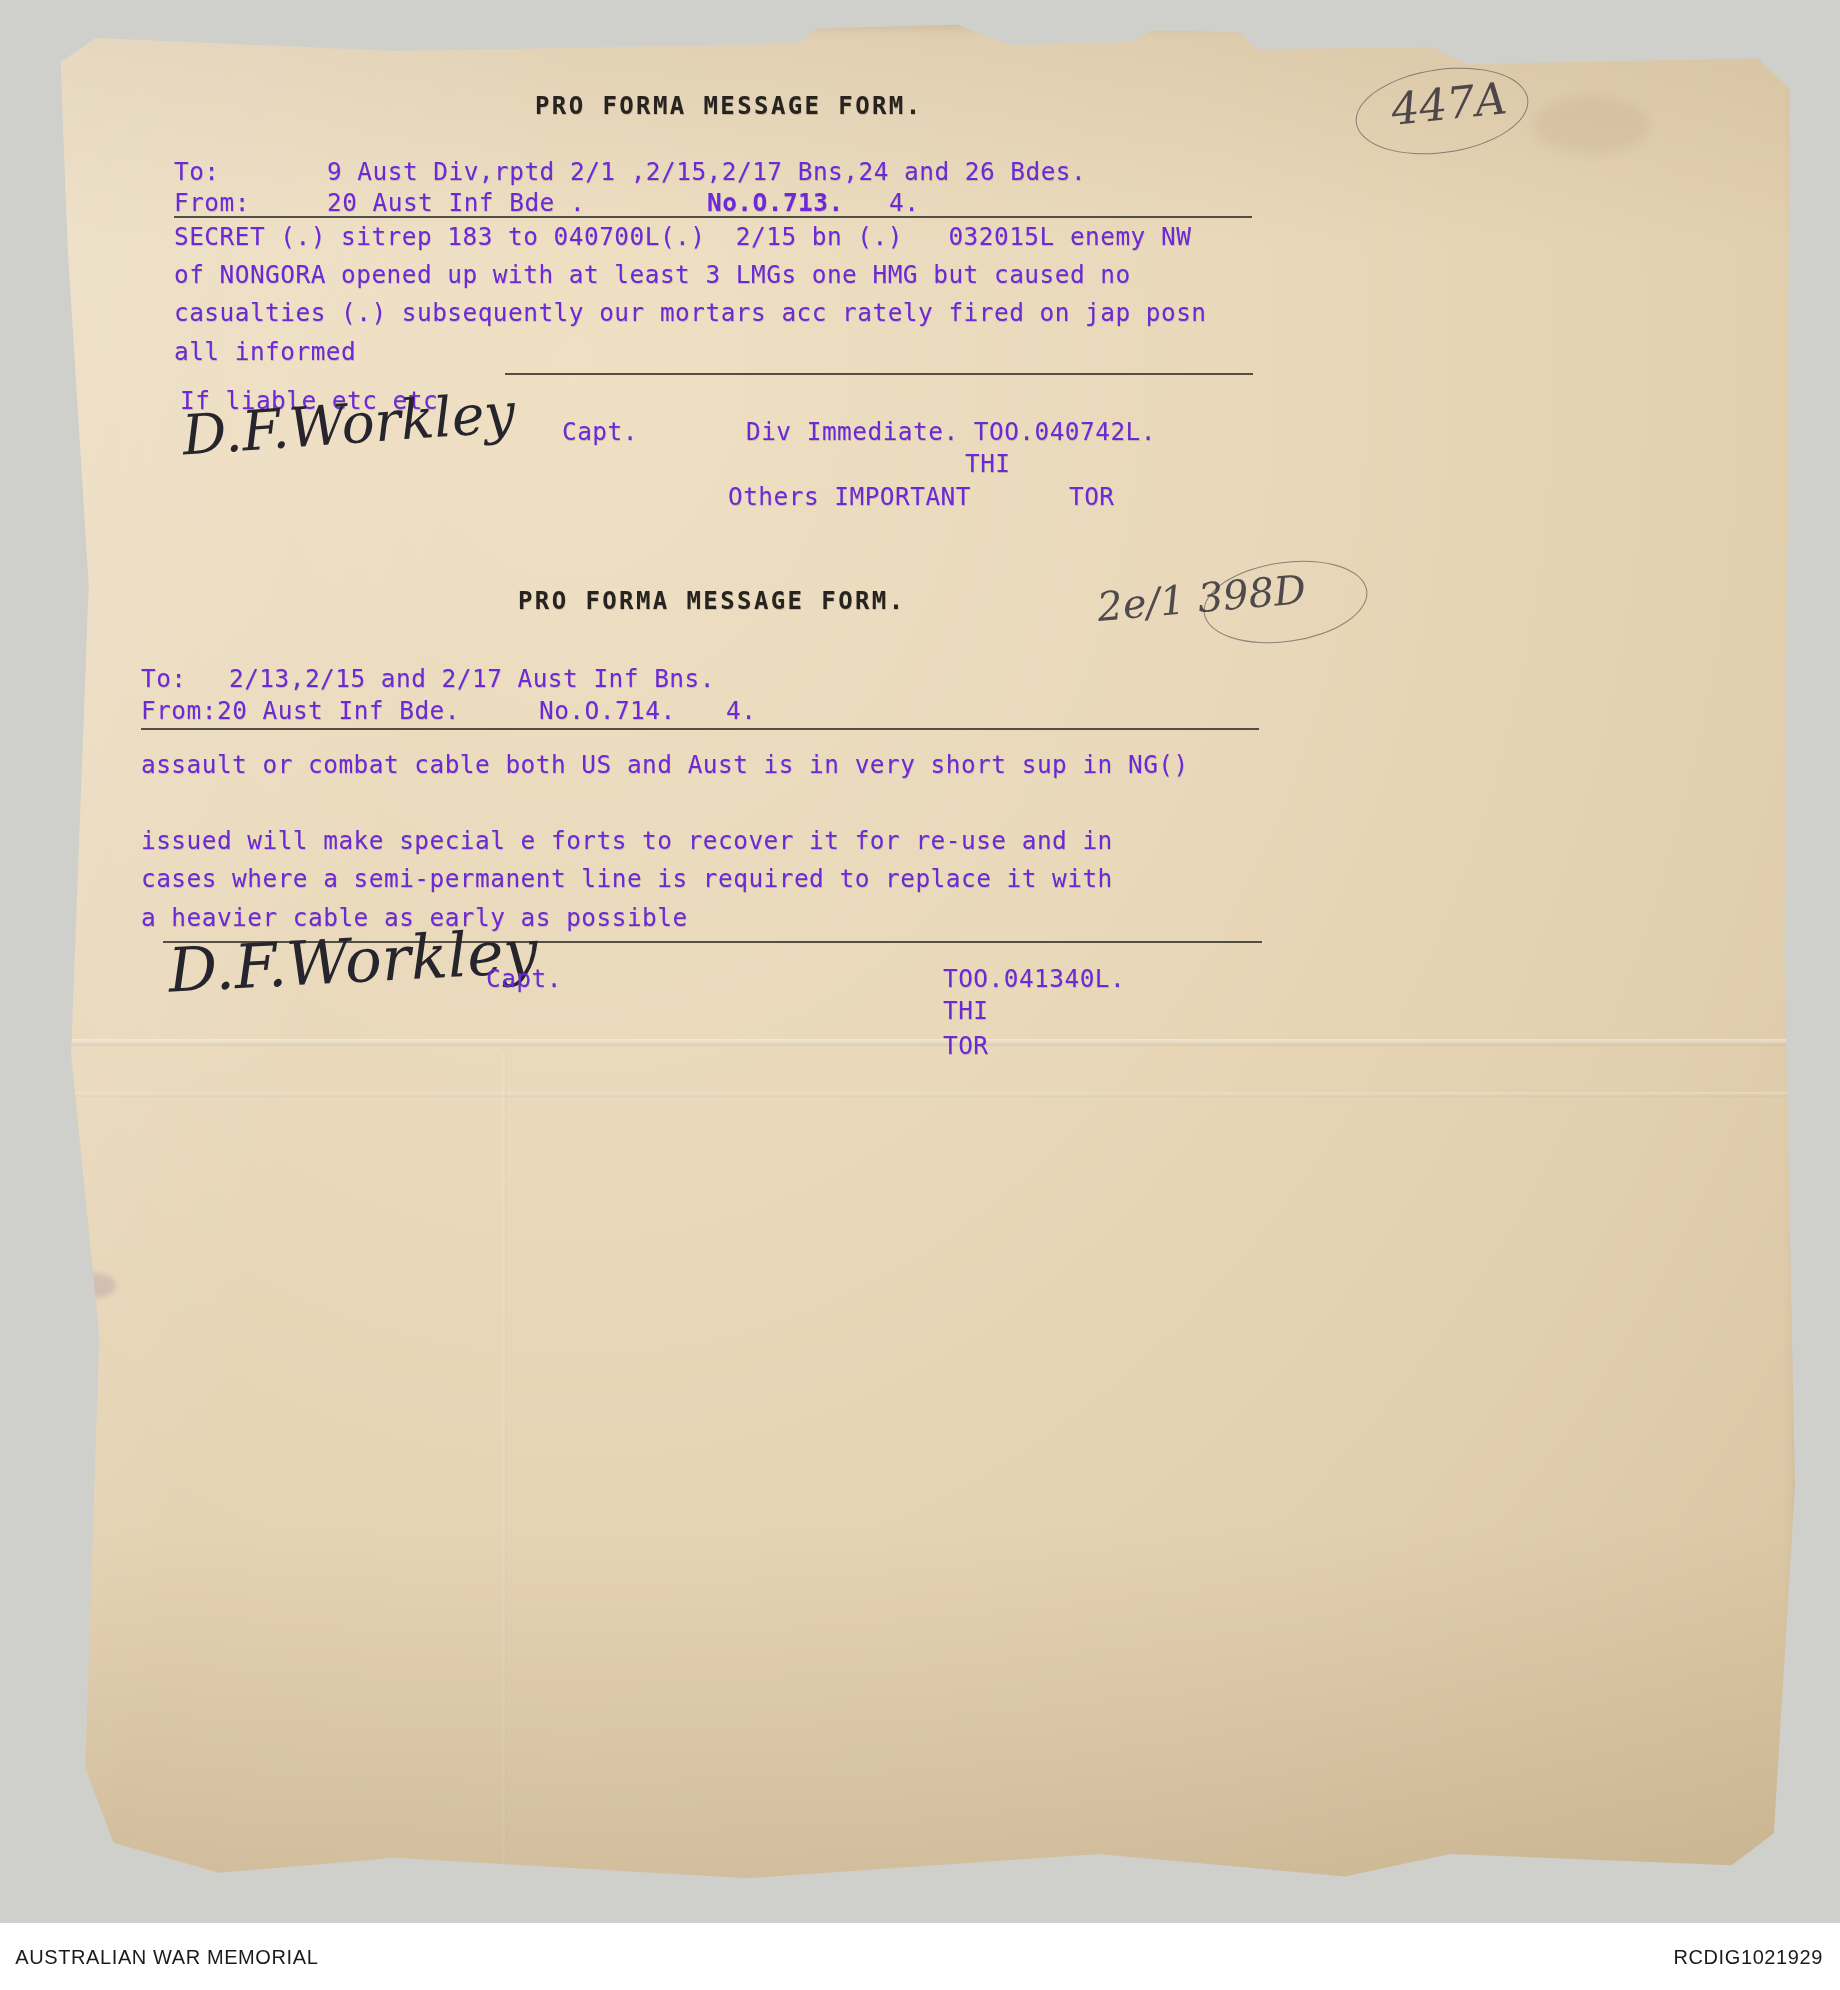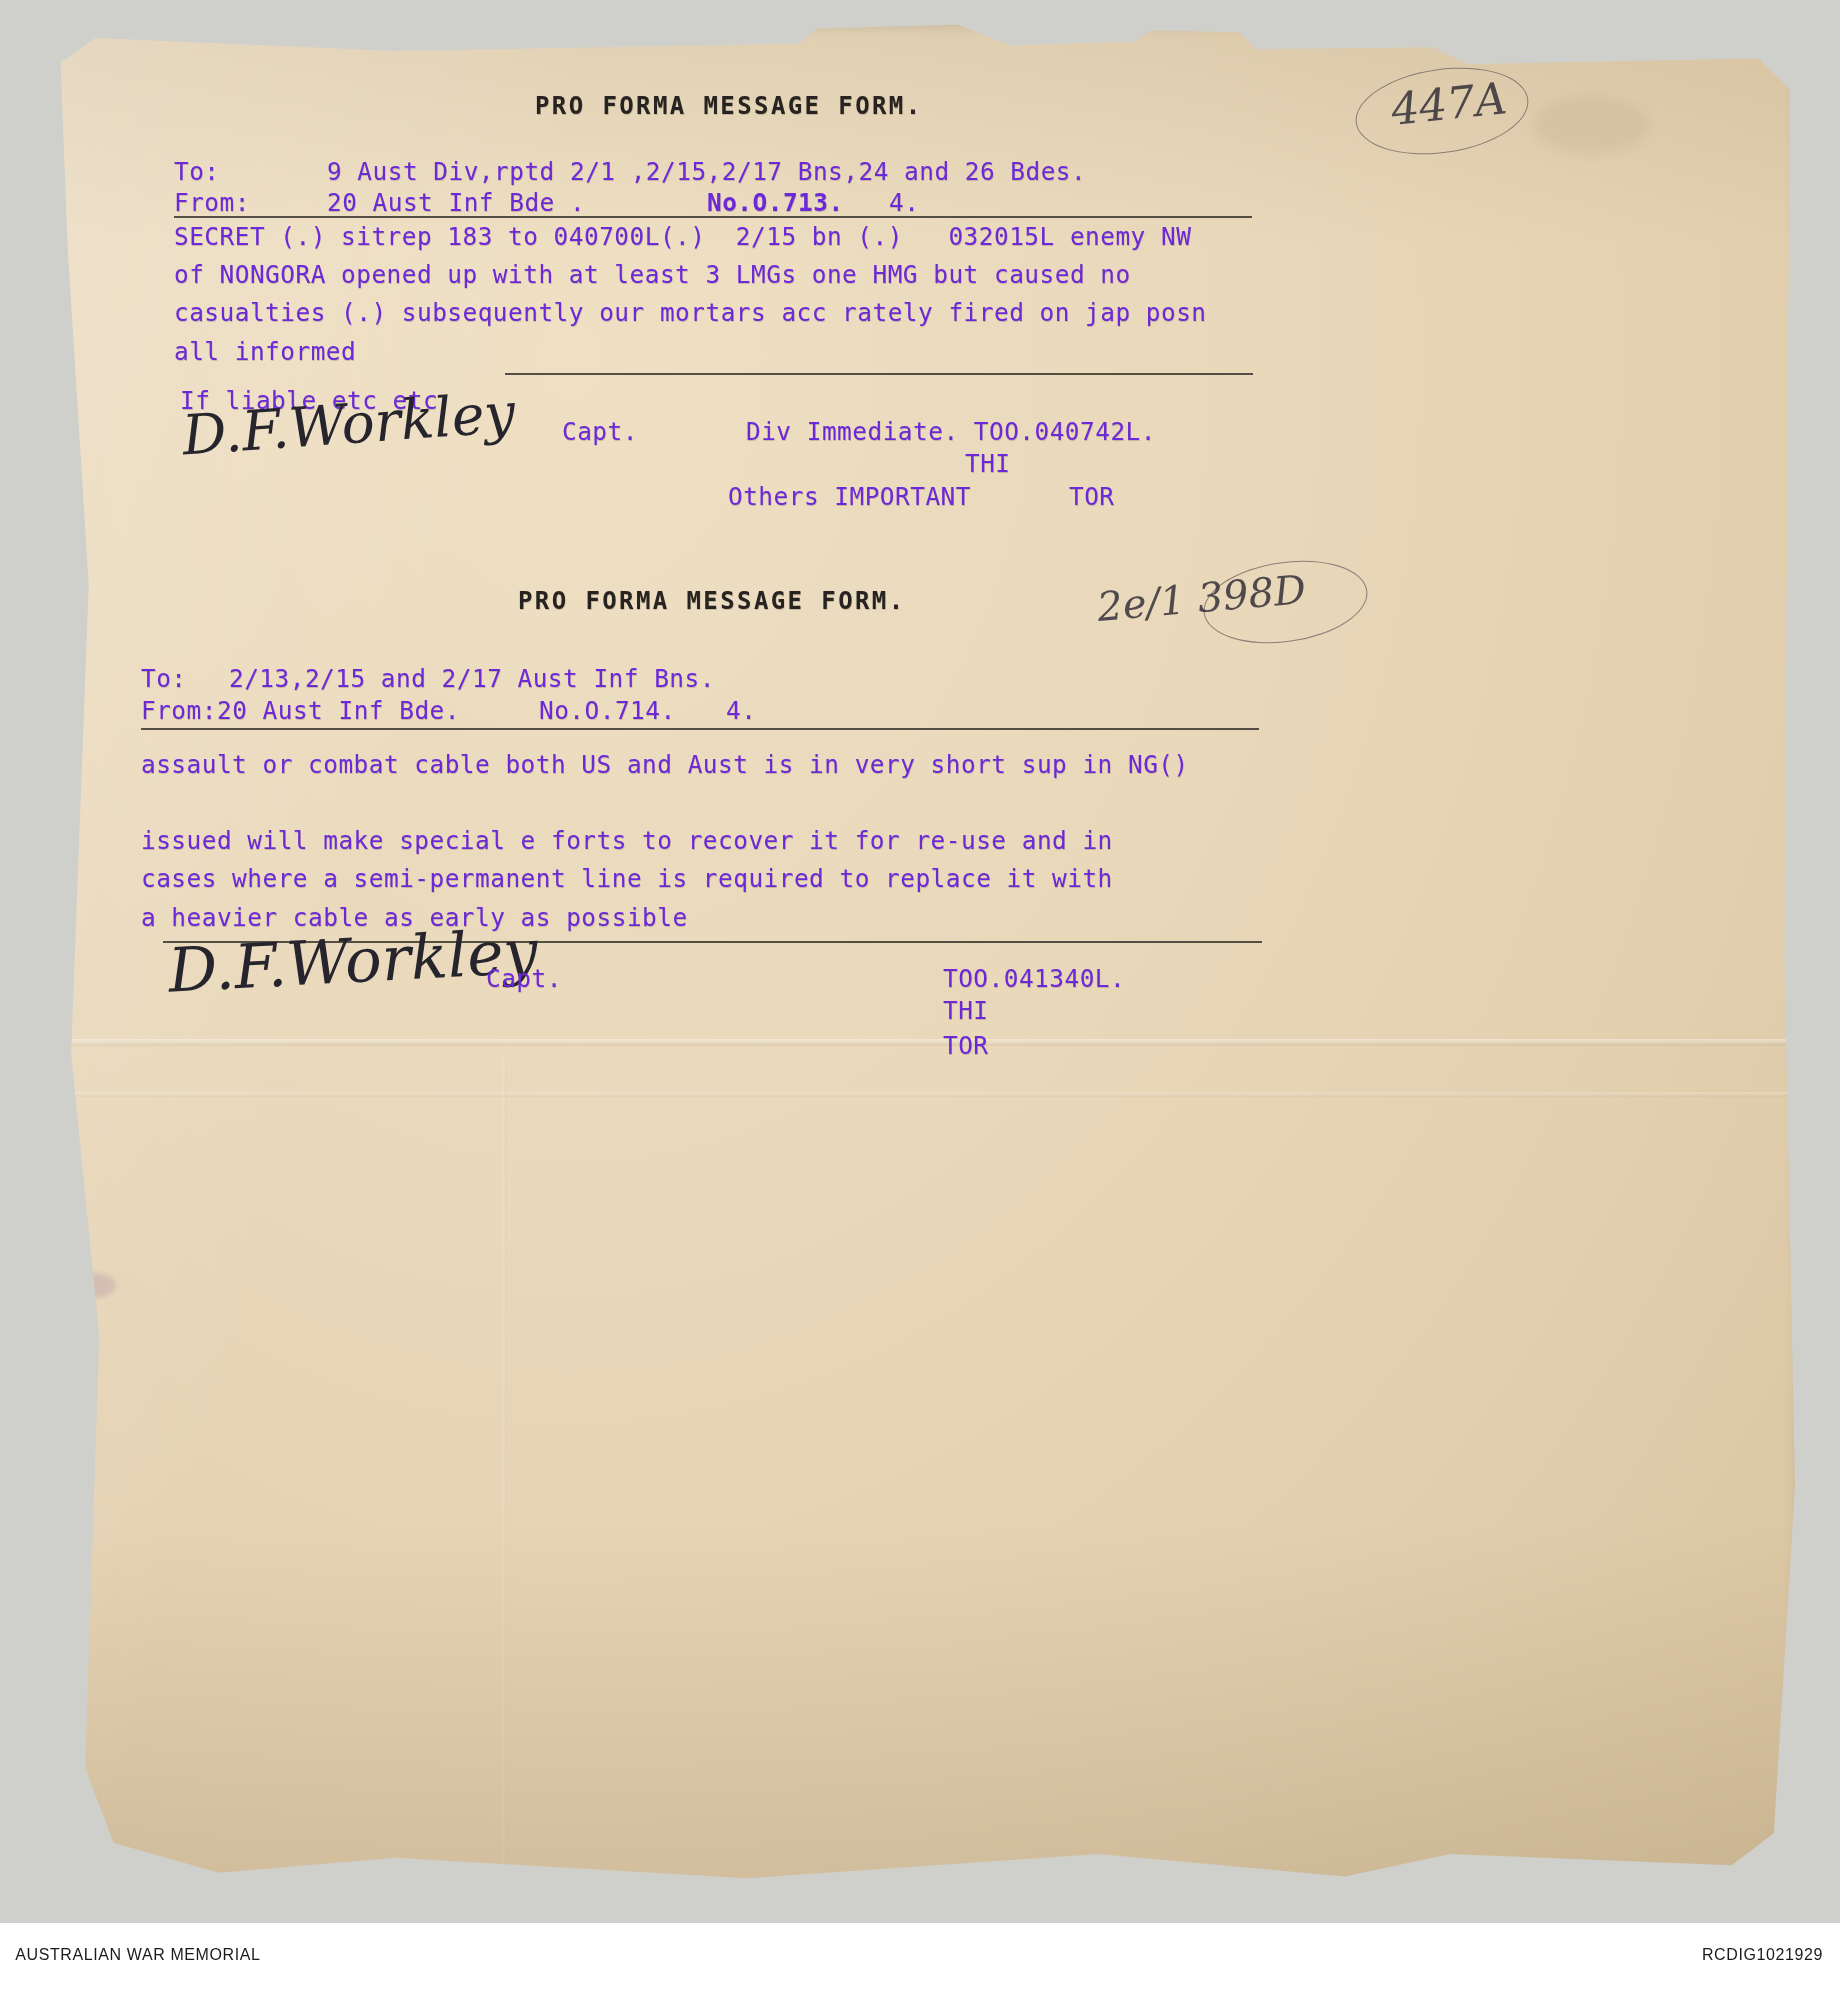--- a/index.html
+++ b/index.html
@@ -142,21 +142,21 @@
   
   .footer {
     position: absolute;
     left: 0;
     bottom: 0;
     width: 1840px;
     height: 67px;
     background: #ffffff;
     color: #1b1b1b;
     font-family: "Liberation Sans", sans-serif;
-    font-size: 16px;
+    font-size: 20px;
     letter-spacing: 0.6px;
   }
   .footer .left {
     position: absolute;
     left: 15.3px;
     top: 23px;
   }
   .footer .right {
     position: absolute;
     right: 17px;

